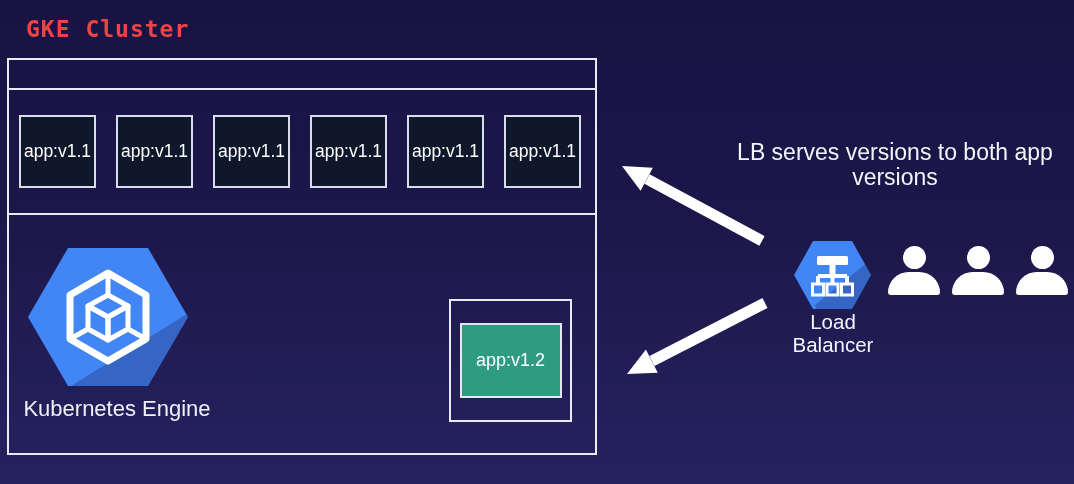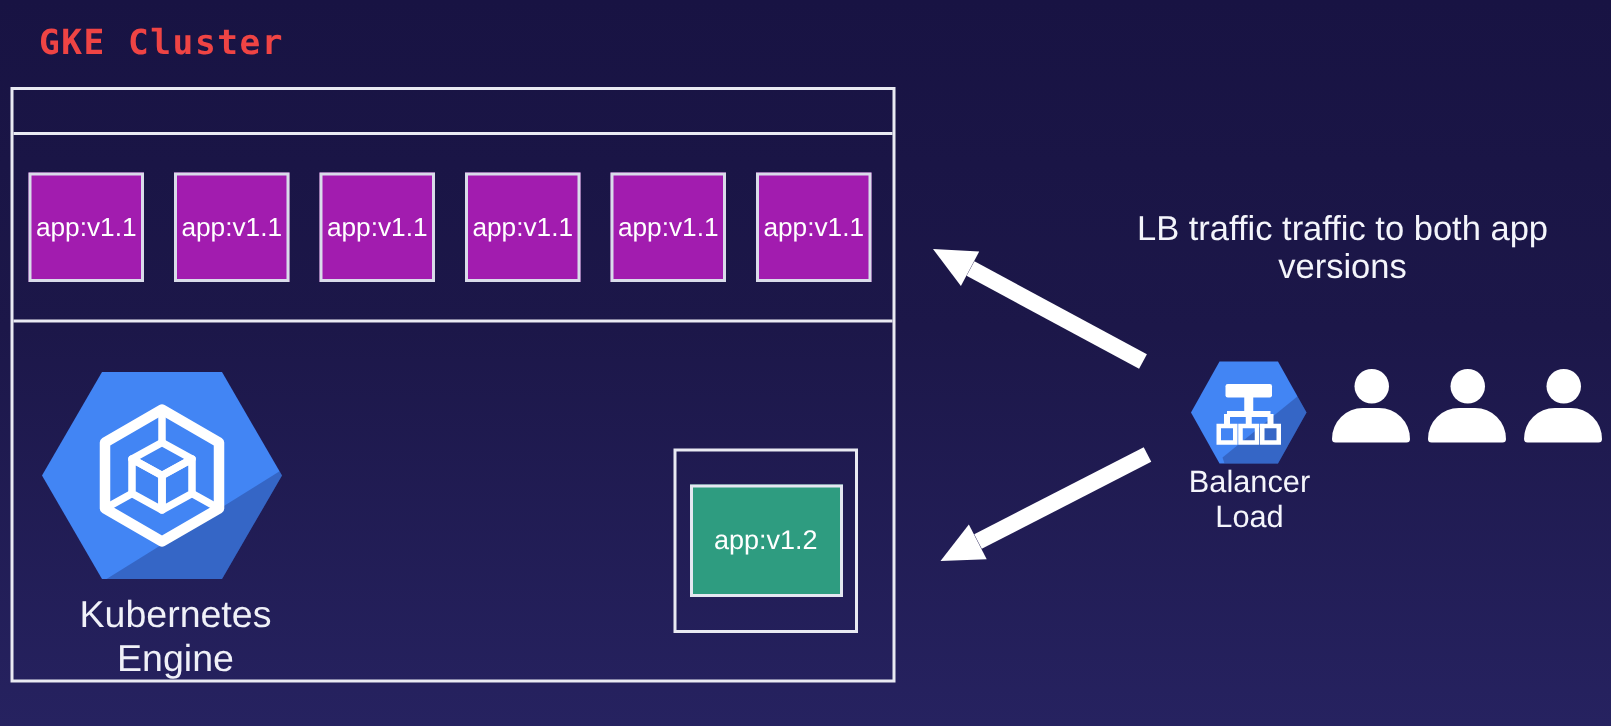--- a/index.html
+++ b/index.html
@@ -21,32 +21,32 @@
     width: 590px; height: 397px;
     border: 2px solid #e9eaf2;
   }
   .cluster-header { height: 30px; border-bottom: 2px solid #e9eaf2; }
   .pods-band {
     height: 125px; border-bottom: 2px solid #e9eaf2;
     display: flex; align-items: center; gap: 20px; padding-left: 10px;
   }
   .pod {
     width: 77px; height: 73px; flex: 0 0 auto;
-    background: #a21caf; border: 2px solid #d9dcea;
+    background: #0f172a; border: 2px solid #d9dcea;
     display: flex; align-items: center; justify-content: center;
     color: #ffffff; font-size: 17.5px; white-space: nowrap;
   }
   .pods-label {
     position: absolute; left: 346px; top: 184px; width: 90px;
     text-align: center; font-size: 21px; color: #f0f1f8;
   }
   .gke-icon { position: absolute; left: 17px; top: 184px; }
   .gke-label {
     position: absolute; left: 2px; top: 336px; width: 212px;
-    text-align: center; font-size: 25px; color: #f0f1f8;
+    text-align: center; font-size: 22px; color: #f0f1f8;
   }
   .deploy-box {
     position: absolute; left: 440px; top: 239px;
     width: 123px; height: 123px; border: 2px solid #e9eaf2;
     display: flex; align-items: center; justify-content: center;
   }
   .pod-green {
     width: 102px; height: 75px;
     background: #2e9c80; border: 2px solid #e4e7f1;
     display: flex; align-items: center; justify-content: center;
@@ -104,21 +104,21 @@
     </g>
   </svg>
 
   <div class="gke-label">Kubernetes Engine</div>
 
   <div class="deploy-box">
     <div class="pod-green">app:v1.2</div>
   </div>
 </div>
 
-<div class="annotation">LB traffic traffic to both app versions</div>
+<div class="annotation">LB serves versions to both app versions</div>
 
 <svg class="arrows-overlay" width="1074" height="484" viewBox="0 0 1074 484">
   <g>
     <line x1="762" y1="241" x2="647" y2="179" stroke="#ffffff" stroke-width="11"></line>
     <polygon points="622,166 652.8,167.7 640.6,190.7" fill="#ffffff"></polygon>
   </g>
   <g>
     <line x1="765" y1="303" x2="652" y2="361" stroke="#ffffff" stroke-width="11"></line>
     <polygon points="627,374 645.9,349.6 657.8,372.8" fill="#ffffff"></polygon>
   </g>
@@ -137,22 +137,22 @@
     <rect x="36.5" y="24" width="6" height="12" fill="#ffffff"></rect>
     <path d="M25,37 H54" stroke="#ffffff" stroke-width="4" fill="none"></path>
     <path d="M25,37 V45 M39.5,35 V45 M54,37 V45" stroke="#ffffff" stroke-width="4" fill="none"></path>
     <rect x="19.5" y="45" width="11" height="11" fill="none" stroke="#ffffff" stroke-width="3"></rect>
     <rect x="34" y="45" width="11" height="11" fill="none" stroke="#ffffff" stroke-width="3"></rect>
     <rect x="48.5" y="45" width="11" height="11" fill="none" stroke="#ffffff" stroke-width="3"></rect>
   </g>
 </svg>
 
 <div class="lb-label">
+  <div>Load</div>
   <div>Balancer</div>
-  <div>Load</div>
 </div>
 
 <div class="users-group">
   <div class="user">
     <div class="user-head"></div>
     <div class="user-body"></div>
   </div>
   <div class="user">
     <div class="user-head"></div>
     <div class="user-body"></div>

